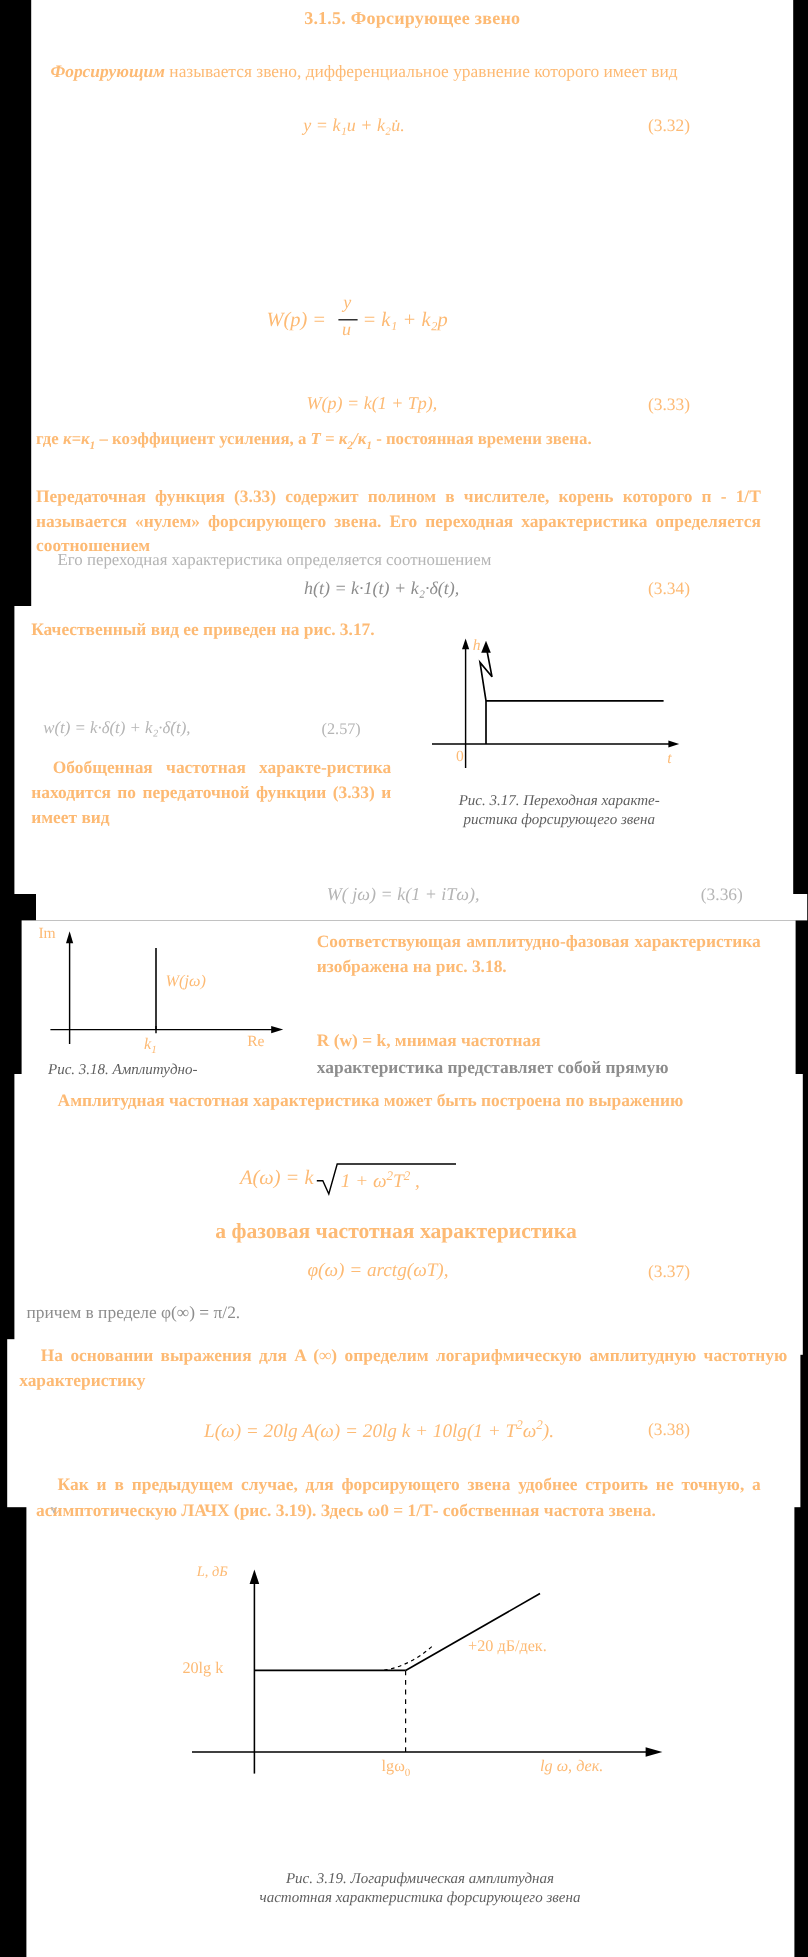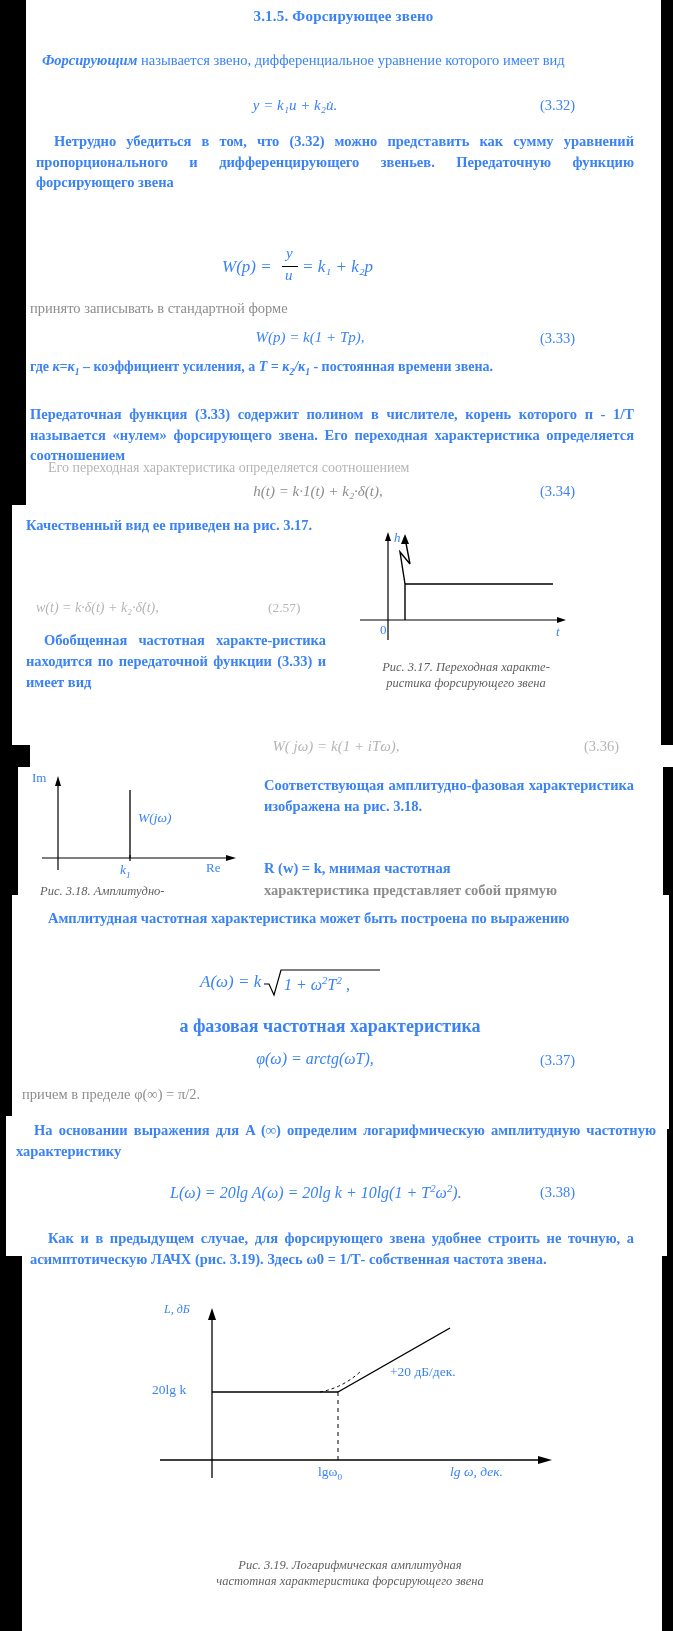--- a/index.html
+++ b/index.html
@@ -16,21 +16,21 @@
     font-family: "Liberation Serif", serif;
     color: #000000;
   }
   
   .sheet {
     position: absolute;
     background: #ffffff;
   }
   .txt {
     position: absolute;
-    color: #3b82f6;
+    color: #fdba74;
     font-family: "Liberation Serif", serif;
   }
   .b { font-weight: bold; }
   .i { font-style: italic; }
   .bi { font-weight: bold; font-style: italic; }
   .center { text-align: center; }
   .just { text-align: justify; }
   .faint { color: #8d8d8d; }
   .faint2 { color: #b5b5b5; }
   .math {
@@ -66,31 +66,29 @@
   <div class="txt b center" style="left:26px; top:8px; width:635px; font-size:15px; letter-spacing:0.2px;">3.1.5. Форсирующее  звено</div>
 
   <div class="txt just" style="left:42px; top:50px; width:592px; font-size:14.5px; line-height:1.45;">
     <span class="bi">Форсирующим</span>
     <span>называется  звено,  дифференциальное   уравнение  которого имеет вид</span>
   </div>
 
   <div class="txt math center" style="left:180px; top:97px; width:230px; font-size:15px;">y = k₁u + k₂u̇.</div>
   <div class="txt eqno" style="left:540px; top:97px; font-size:14.5px;">(3.32)</div>
 
-  <div class="txt b just" style="left:36px; top:131px; width:598px; font-size:14.5px; line-height:1.42; text-indent:18px;">Нетрудно убедиться в том, что (3.32) можно представить как сумму уравнений пропорционального и дифференцирующего звеньев. Передаточную функцию форсирующего звена</div>
 
   <div style="position:absolute; left:222px; top:245px; width:240px; height:46px;">
     <span class="txt math" style="left:0px; top:12px; font-size:17px;">W(p) = </span>
     <span class="txt math" style="left:64px; top:0px; font-size:15px;">y</span>
     <div style="position:absolute; left:60px; top:21px; width:16px; height:1px; background:#000;"></div>
     <span class="txt math" style="left:63px; top:22px; font-size:15px;">u</span>
     <span class="txt math" style="left:80px; top:12px; font-size:17px;"> = k₁ + k₂p</span>
   </div>
 
-  <div class="txt faint" style="left:30px; top:300px; width:400px; font-size:14.5px;">принято записывать в стандартной форме</div>
 
   <div class="txt math center" style="left:190px; top:329px; width:240px; font-size:15px;">W(p) = k(1 + Tp),</div>
   <div class="txt eqno" style="left:540px; top:330px; font-size:14.5px;">(3.33)</div>
 
   <div class="txt b" style="left:30px; top:357px; width:604px; font-size:14px; line-height:1.45;">
     <span>где </span><span class="bi">к=к</span><sub class="bi">1</sub><span> – коэффициент усиления, а </span><span class="bi">Т  =  к</span><sub class="bi">2</sub><span class="bi">/к</span><sub class="bi">1</sub><span> - постоянная времени звена.</span>
   </div>
 
   <div class="txt b just" style="left:30px; top:404px; width:604px; font-size:14.5px; line-height:1.42;">Передаточная функция (3.33) содержит полином в числителе, корень которого  п  -  1/Т    называется «нулем» форсирующего звена. Его переходная характеристика определяется соотношением</div>
 

